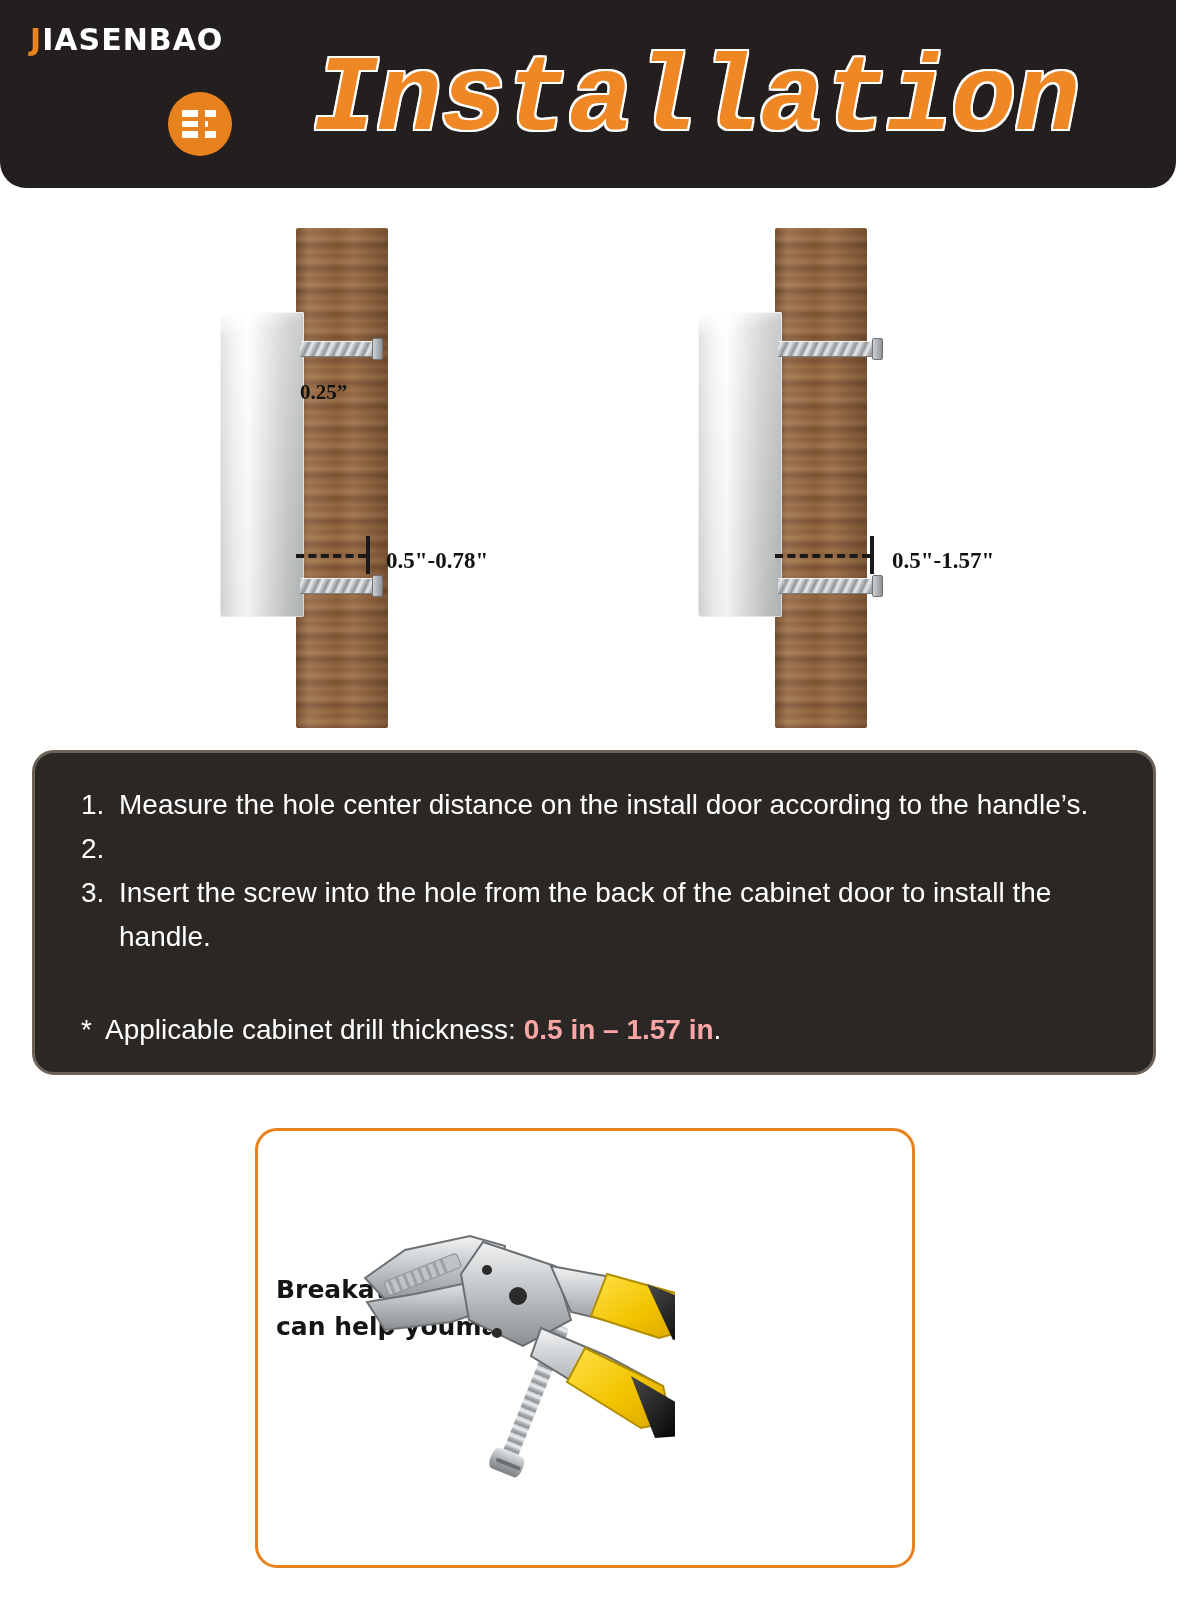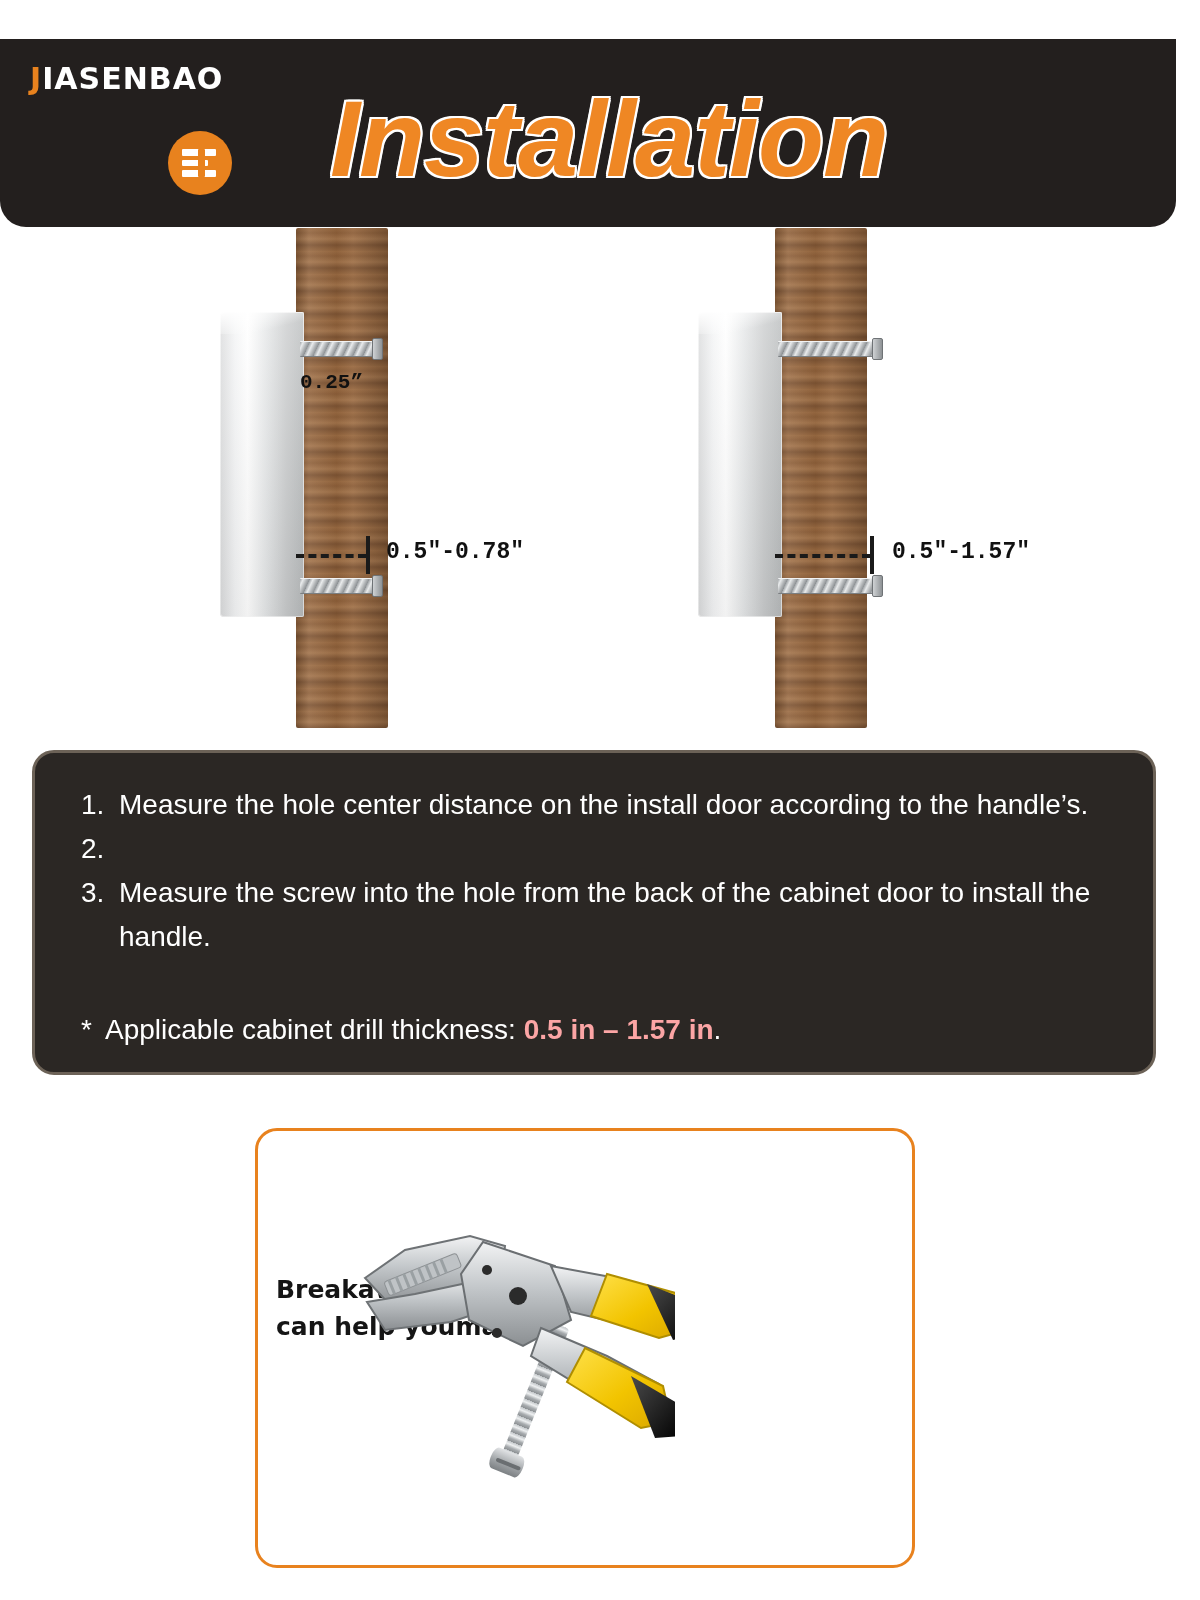--- a/index.html
+++ b/index.html
@@ -18,21 +18,20 @@
   
   .header {
     position: absolute;
     left: 0;
     top: 0;
     width: 1176px;
     height: 188px;
     background: #231f1e;
     border-radius: 0 0 26px 26px;
     overflow: hidden;
-    margin-top: 39px;
   }
   .brand {
     position: absolute;
     left: 30px;
     top: 22px;
     font-size: 30px;
     font-weight: bold;
     letter-spacing: 1px;
     color: #ffffff;
     font-family: "DejaVu Sans", sans-serif;
@@ -53,28 +52,28 @@
     background: #ffffff;
     border-radius: 1px;
   }
   .logo-badge .b1 { left: 14px; top: 18px; width: 34px; height: 7px; }
   .logo-badge .b2 { left: 14px; top: 29px; width: 26px; height: 6px; }
   .logo-badge .b3 { left: 14px; top: 39px; width: 34px; height: 7px; }
   .logo-badge .stem { left: 30px; top: 18px; width: 7px; height: 28px; background:#e8821e; }
 
   .header-title {
     position: absolute;
-    left: 330px;
+    left: 313px;
     top: 46px;
     font-size: 108px;
     line-height: 108px;
     font-weight: bold;
     font-style: italic;
     color: #ef8724;
-    font-family: Liberation Sans, sans-serif;
+    font-family: Liberation Mono, monospace;
     letter-spacing: -1px;
     text-shadow:
       2px 0 0 #ffffff, -2px 0 0 #ffffff, 0 2px 0 #ffffff, 0 -2px 0 #ffffff,
       2px 2px 0 #ffffff, -2px 2px 0 #ffffff, 2px -2px 0 #ffffff, -2px -2px 0 #ffffff;
   }
 
   
   .diagram {
     position: absolute;
     left: 0;
@@ -139,22 +138,23 @@
     border-radius: 2px;
     background: linear-gradient(to right, #cfd2d4, #8e9295);
     border: 1px solid #6f7376;
   }
 
   .dim-label {
     position: absolute;
     font-size: 23px;
     font-weight: bold;
     color: #111111;
-    font-family: Liberation Mono, monospace;
+    font-family: Liberation Serif, serif;
     white-space: nowrap;
+    margin-top: 9px;
   }
   .dim-label.small { font-size: 21px; }
 
   .dashline {
     position: absolute;
     height: 0;
     border-top: 4px dashed #1a1a1a;
   }
   .tick {
     position: absolute;
@@ -325,21 +325,21 @@
   <ol>
     <li>
       <span class="num">1.</span>
       <span>Measure the hole center distance on the install door according to the handle’s.</span>
     </li>
     <li>
       <span class="num">2.</span>
     </li>
     <li>
       <span class="num">3.</span>
-      <span>Measure the screw into the hole from the back of the cabinet door to install the handle.</span>
+      <span>Insert the screw into the hole from the back of the cabinet door to install the handle.</span>
     </li>
   </ol>
   <div class="note">
     <span class="star">*</span>
     <span><span>Applicable cabinet drill thickness: </span><span class="hl">0.5 in – 1.57 in</span><span>.</span></span>
   </div>
 </div>
 
 <div class="tip-card">
   <div class="tip-text">

